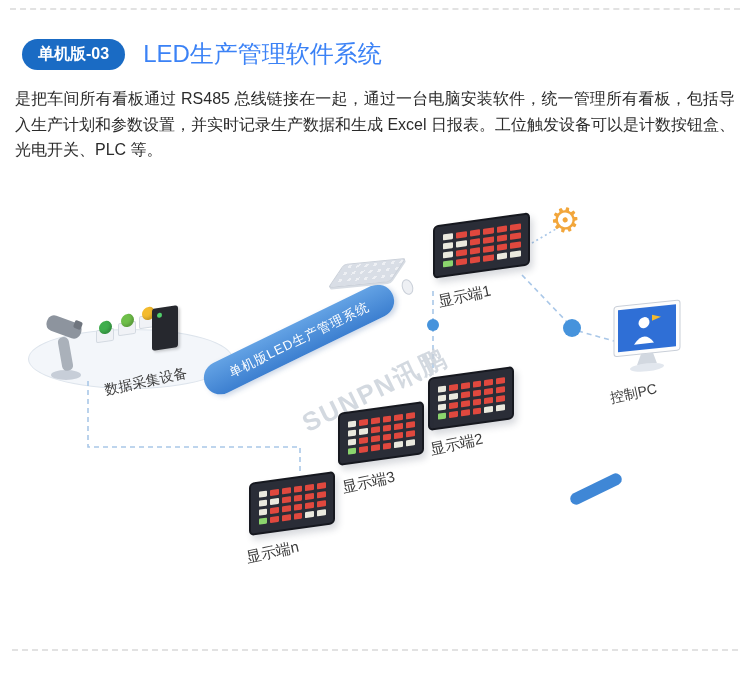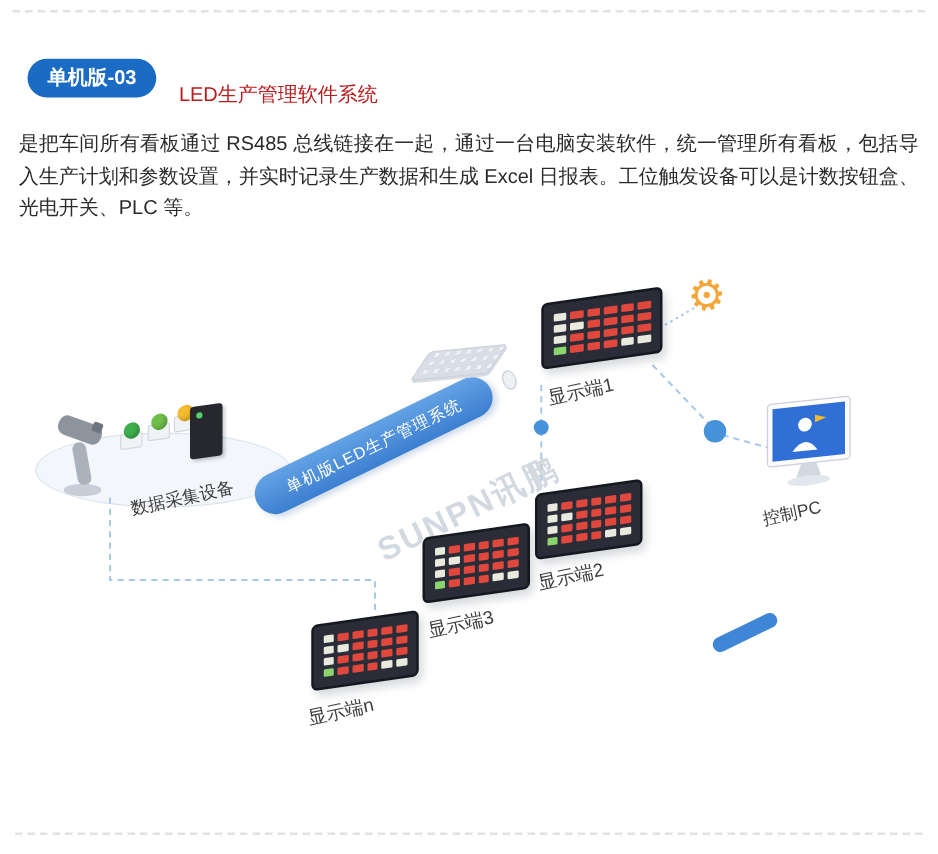--- a/index.html
+++ b/index.html
@@ -15,21 +15,21 @@
   .dash { border-top:2px dashed #e2e2e2; }
   .top-dash { margin:8px 10px 0; }
   .bottom-dash { margin:6px 12px 0; }
 
   .header { display:flex; align-items:center; gap:18px; padding:28px 22px 0; }
   .badge {
     display:inline-block; background:#1a6bc4; color:#fff;
     font-size:16px; font-weight:bold; padding:5px 16px; border-radius:16px;
     white-space:nowrap;
   }
-  .title { font-size:16px; color:#b91c1c;margin-top:28px; }
+  .title { font-size:24px; color:#3b82f6; }
 
   .desc {
     font-size:16px; line-height:1.6; margin:16px 15px 0;
     color:#2b2b2b; text-align:justify;
   }
 
   .diagram { position:relative; height:452px; margin-top:28px; }
   .conn { position:absolute; left:0; top:0; width:750px; height:452px; }
 
   .platform {

